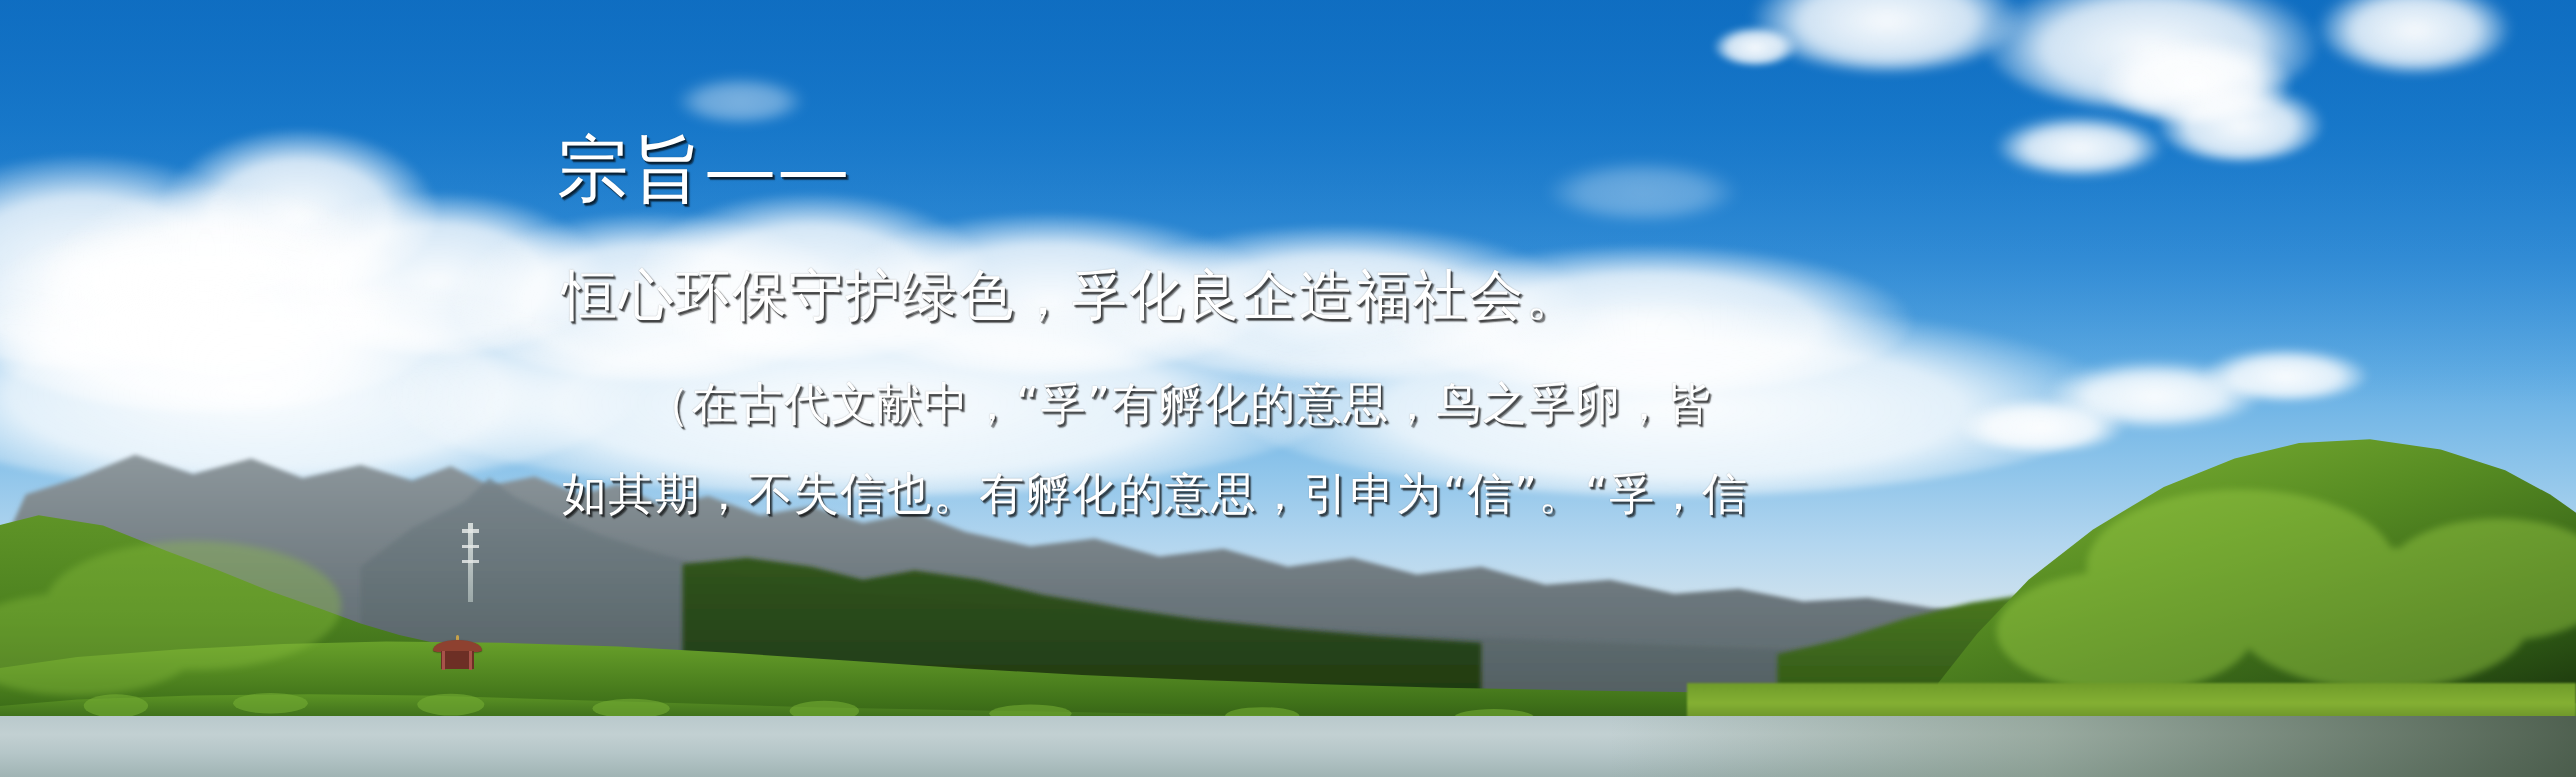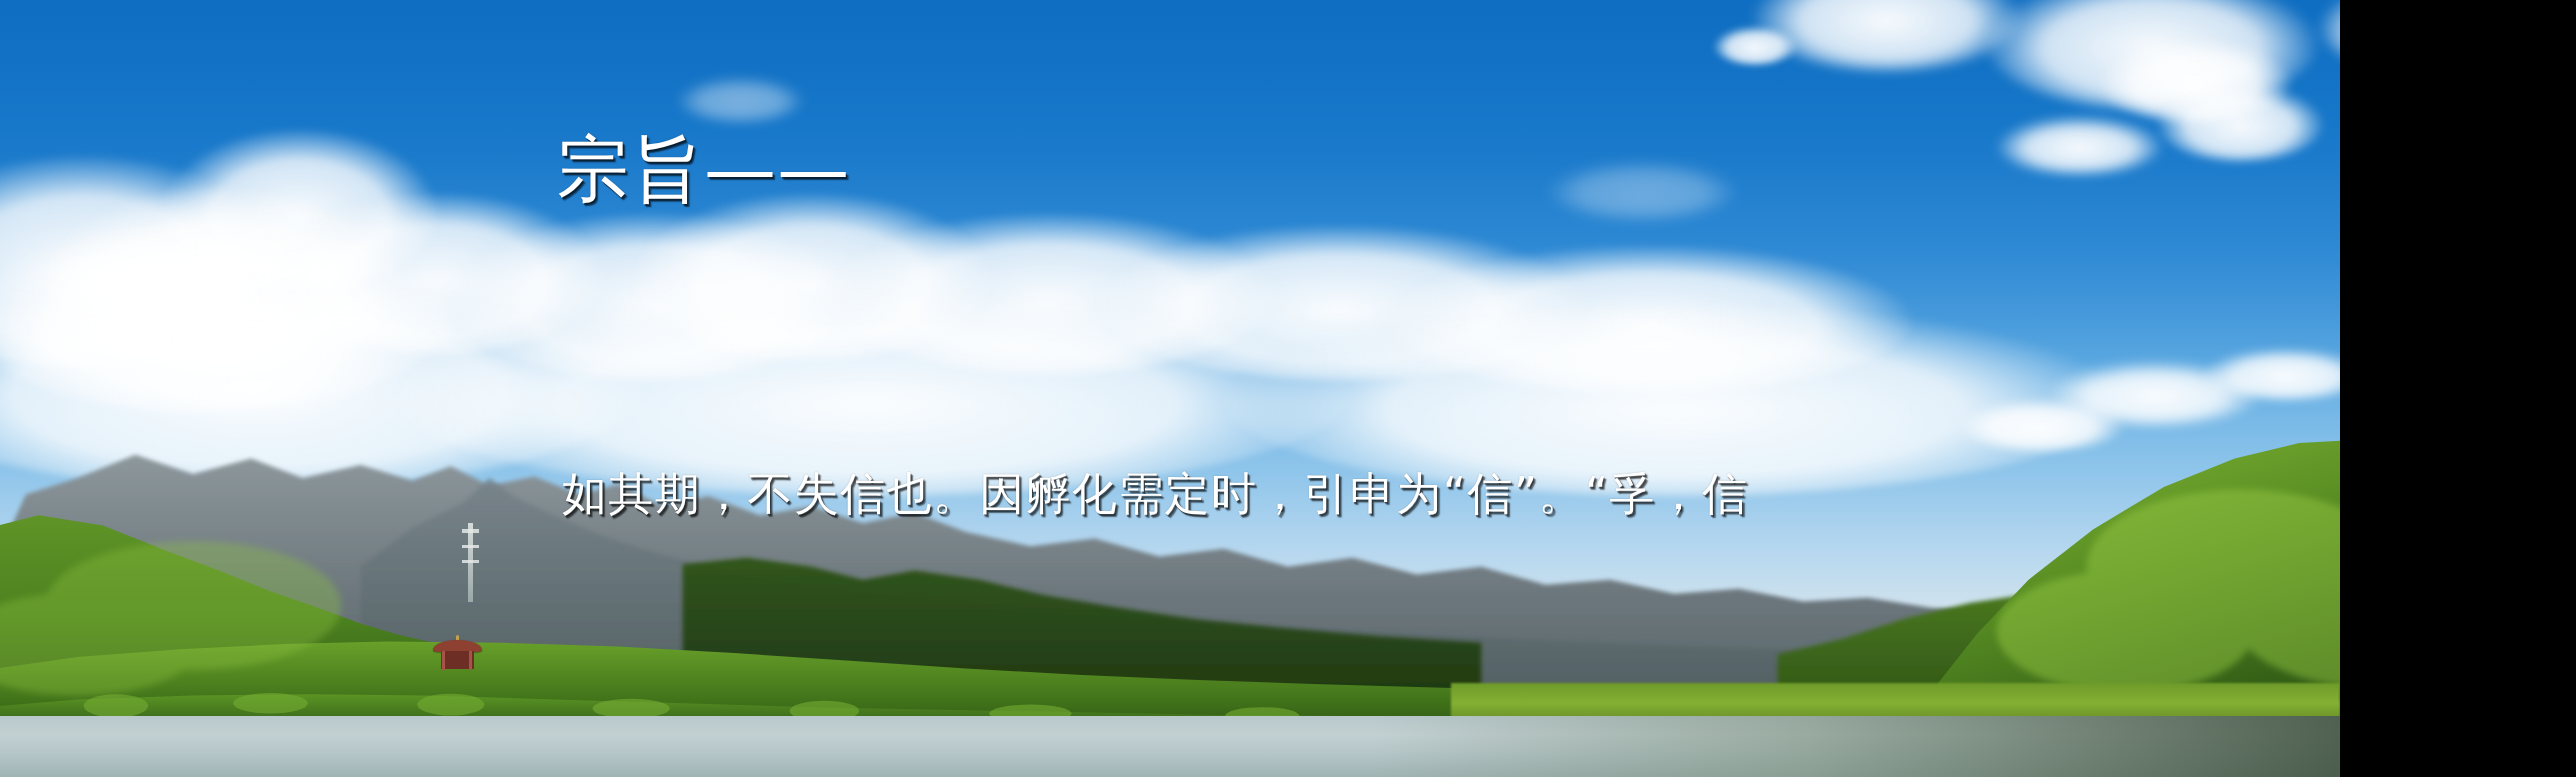--- a/index.html
+++ b/index.html
@@ -2,21 +2,21 @@
 <html style="font-size:10.3px"><head>
 <meta charset="utf-8">
 <style>
   html, body {
     margin: 0;
     padding: 0;
     background: #000;
   }
   #banner {
     position: relative;
-    width: 2340px;
+    width: 2576px;
     height: 778px;
     overflow: hidden;
     font-family: "DejaVu Sans", "Liberation Sans", sans-serif;
     background: #1a7fd4;
   }
 
   
   .sky {
     position: absolute;
     left: 0; top: 0;
@@ -362,20 +362,22 @@
     <div class="pav-post-r"></div>
   </div>
 
   <div class="grass-strip"></div>
   <div class="lake"></div>
   <div class="lake-right"></div>
 
   <div class="text-layer">
     <div class="tx title">宗旨——</div>
 
-
-
-    <div class="tx note note2">如其期，不失信也。因孵化需定时，引申为“信”。“孚，信</div>
+    <div class="tx slogan">恒心环保守护绿色，孚化良企造福社会。</div>
+
+    <div class="tx note note1">（在古代文献中，“孚”有孵化的意思，鸟之孚卵，皆</div>
+
+    <div class="tx note note2">如其期，不失信也。有孵化的意思，引申为“信”。“孚，信</div>
 
   </div>
 
 </div>
 
 
 </body></html>

